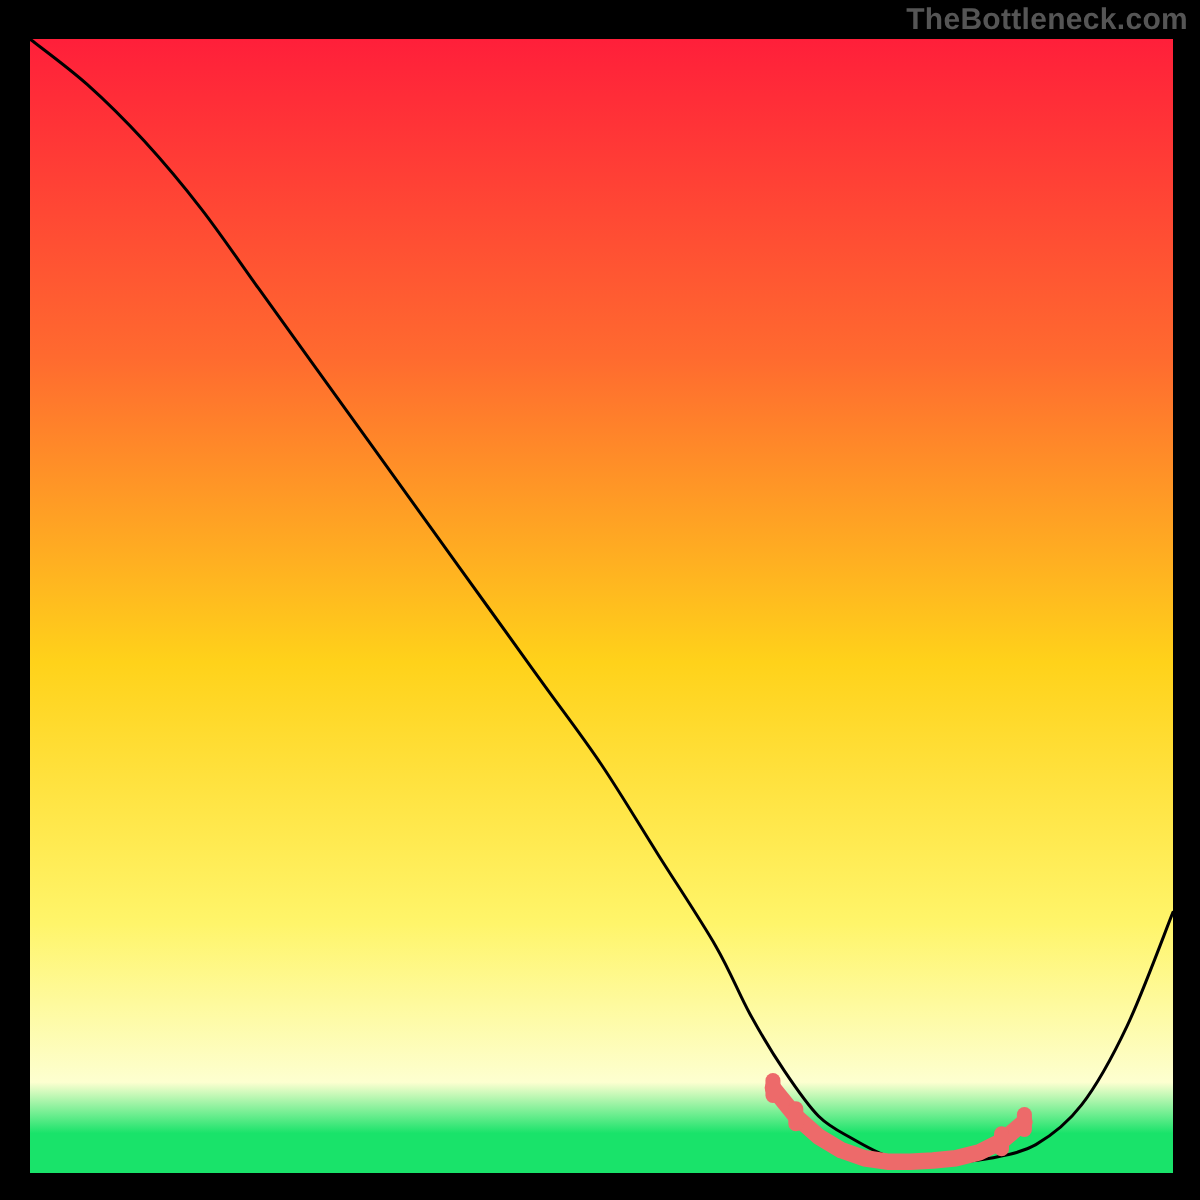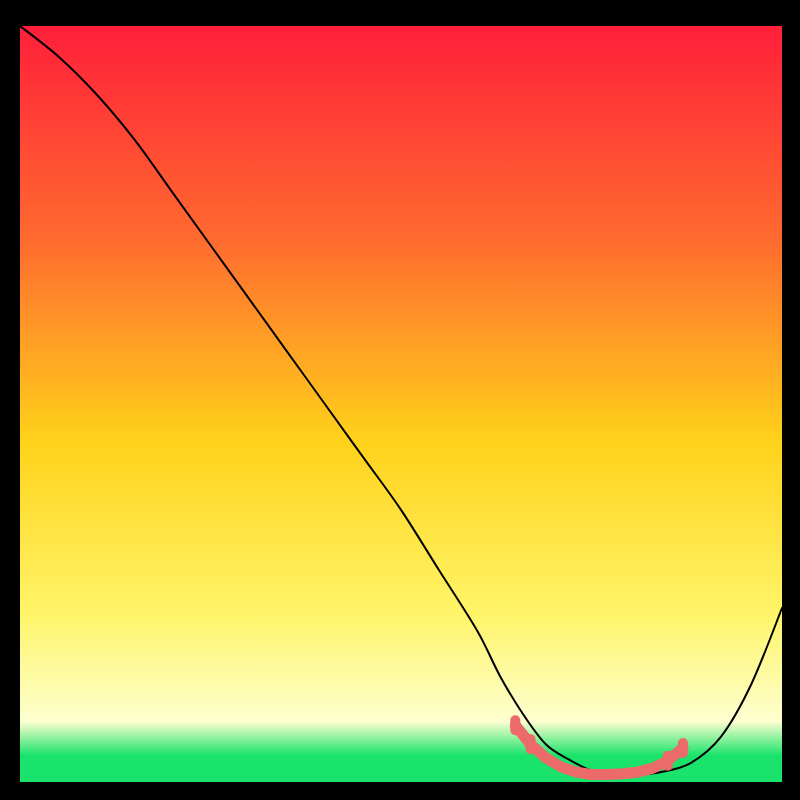--- a/index.html
+++ b/index.html
@@ -37,20 +37,21 @@
   .plot svg {
     display: block;
     width: 100%;
     height: 100%;
   }
 </style>
 </head>
 <body>
 <div class="frame">
 
+  <div class="watermark">TheBottleneck.com</div>
 
   <div class="plot">
     <svg id="chart-svg" viewBox="0 0 762 756" preserveAspectRatio="none">
         <defs>
           <linearGradient id="bg-grad" x1="0" y1="0" x2="0" y2="1">
             <stop offset="0%" stop-color="#ff1f3a"></stop>
             <stop offset="28.000000000000004%" stop-color="#ff6a2f"></stop>
             <stop offset="55.00000000000001%" stop-color="#ffd21a"></stop>
             <stop offset="78%" stop-color="#fff56a"></stop>
             <stop offset="92%" stop-color="#fdffd0"></stop>

